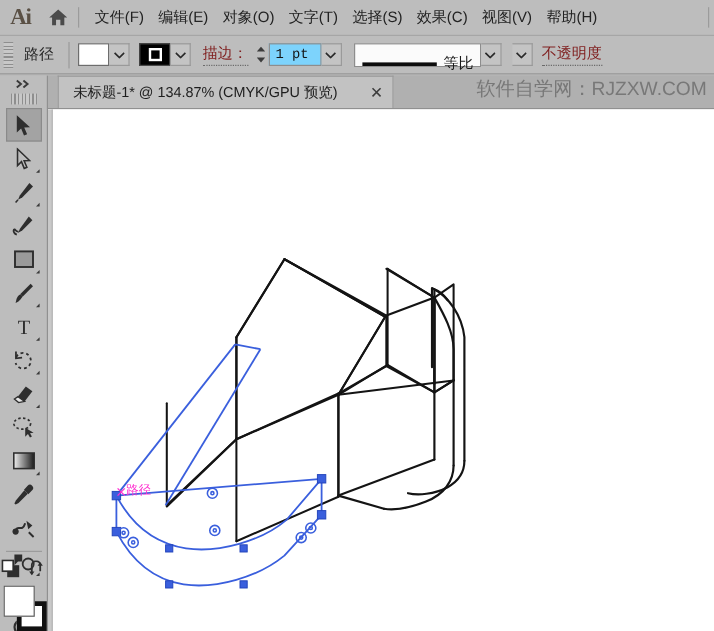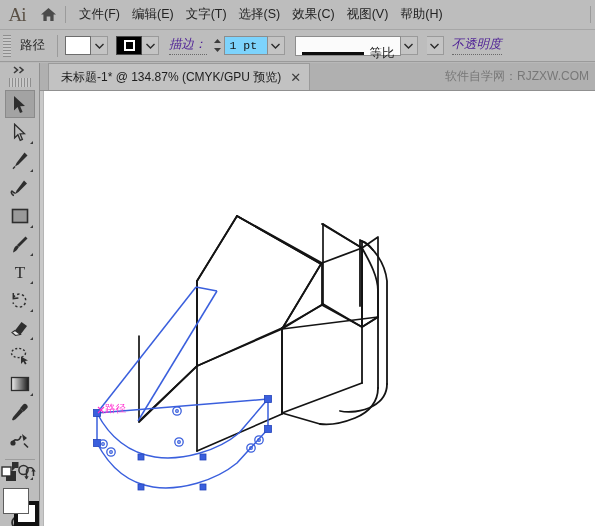--- a/index.html
+++ b/index.html
@@ -12,21 +12,21 @@
   #app{position:relative;width:595px;height:526px;}
 
   
   .menubar{
     position:absolute;left:0;top:0;width:595px;height:30px;
     background:#bdbdbd;border-bottom:1px solid #a6a6a6;
     display:flex;align-items:center;box-sizing:border-box;
   }
   .ai-logo{
     width:34px;height:18px;display:flex;align-items:center;justify-content:center;
-    font-family:"Liberation Serif","DejaVu Serif",serif;font-weight:normal;
+    font-family:"Liberation Serif","DejaVu Serif",serif;font-weight:bold;
     font-size:19px;color:#5a5045;letter-spacing:-1px;text-align:right;
   }
   .home-icon{
     width:28px;height:30px;display:flex;align-items:center;justify-content:center;
   }
   .mb-sep{width:1px;height:17px;background:#9b9b9b;margin:0 7px 0 3px;}
   .menu-item{
     padding:3px 6px;font-size:12.5px;color:#232323;white-space:nowrap;cursor:default;
   }
   .mb-tail{flex:1;}
@@ -51,22 +51,22 @@
     width:26px;height:19px;border:1px solid #4a4a4a;background:#000;box-sizing:border-box;
     display:flex;align-items:center;justify-content:center;
   }
   .swatch-stroke i{display:block;width:11px;height:11px;border:2px solid #fff;background:#000;box-sizing:border-box;}
   .caret-btn{
     width:17px;height:19px;background:#c4c4c4;border:1px solid #9a9a9a;border-left:none;
     box-sizing:border-box;display:flex;align-items:center;justify-content:center;
   }
   .caret-btn svg{display:block;}
   .dotted-label{
-    font-size:12.5px;color:#4c1d95;border-bottom:1px dotted #6a6a6a;
-    padding-bottom:1px;white-space:nowrap;font-style:italic;
+    font-size:12.5px;color:#7f1d1d;border-bottom:1px dotted #6a6a6a;
+    padding-bottom:1px;white-space:nowrap;
   }
   .stepper{
     width:13px;height:19px;display:flex;flex-direction:column;align-items:center;
     justify-content:center;gap:2px;margin-left:4px;
   }
   .num-field{
     height:19px;min-width:44px;background:#7dd3fc;border:1px solid #8d8d8d;
     box-sizing:border-box;display:flex;align-items:center;padding:0 5px;
     font-family:"Liberation Mono","DejaVu Sans Mono",monospace;font-size:11.5px;color:#151515;
   }
@@ -110,28 +110,28 @@
   }
 
   
   .tabbar{
     position:absolute;left:40px;top:63px;width:555px;height:28px;
     background:#b0b0b0;border-bottom:1px solid #909090;box-sizing:border-box;
     display:flex;align-items:flex-end;
   }
   .doctab{
     height:27px;background:#c2c2c2;border:1px solid #9a9a9a;border-bottom:none;
-    box-sizing:border-box;display:flex;align-items:center;gap:9px;
+    box-sizing:border-box;display:flex;align-items:center;gap:27px;
     padding:0 8px 0 12px;margin-left:8px;white-space:nowrap;
   }
   .doctab .ttl{font-size:12px;color:#1d1d1d;}
   .tab-close{font-size:13px;color:#3c3c3c;line-height:1;cursor:default;}
   .watermark{
     margin-left:auto;margin-right:6px;margin-bottom:5px;
-    font-size:12px;color:#787878;white-space:nowrap;
+    font-size:16px;color:#787878;white-space:nowrap;
   }
 
   
   .canvas{
     position:absolute;left:40px;top:91px;width:555px;height:435px;
     background:#ffffff;overflow:hidden;
   }
   .canvas-left-edge{
     position:absolute;left:0;top:0;width:4px;height:435px;background:#c9c9c9;
     border-right:1px solid #b5b5b5;box-sizing:border-box;
@@ -151,20 +151,21 @@
   <div class="menubar">
     <div class="ai-logo">Ai</div>
     <div class="home-icon">
       <svg width="17" height="15" viewBox="0 0 17 15">
         <path d="M8.5 1 L16 7.6 L13.6 7.6 L13.6 14 L10.3 14 L10.3 9.4 L6.7 9.4 L6.7 14 L3.4 14 L3.4 7.6 L1 7.6 Z" fill="#4b4b4b"></path>
       </svg>
     </div>
     <div class="mb-sep"></div>
     <div class="menu-item">文件(F)</div>
     <div class="menu-item">编辑(E)</div>
+    <div class="menu-item">对象(O)</div>
     <div class="menu-item">文字(T)</div>
     <div class="menu-item">选择(S)</div>
     <div class="menu-item">效果(C)</div>
     <div class="menu-item">视图(V)</div>
     <div class="menu-item">帮助(H)</div>
     <div class="mb-tail"></div>
     <div class="mb-endsep"></div>
   </div>
 
   <div class="controlbar">

